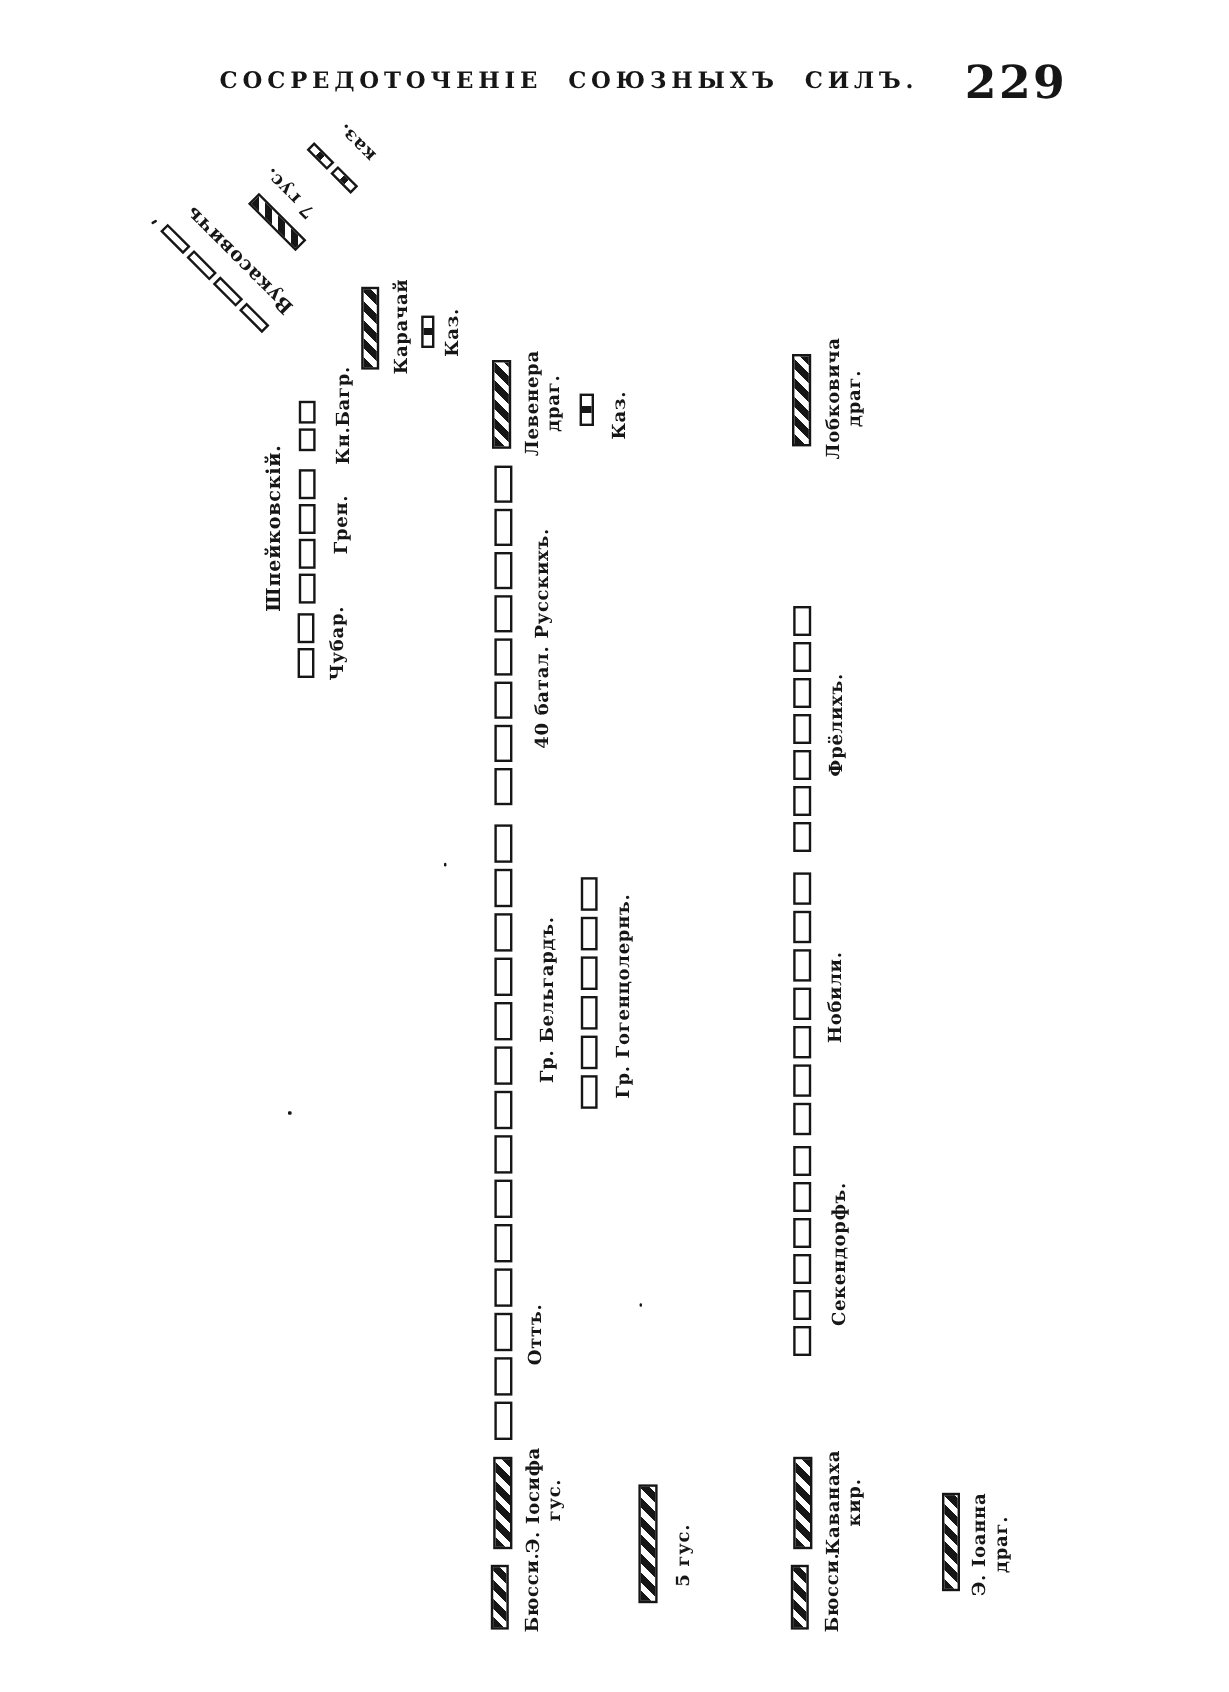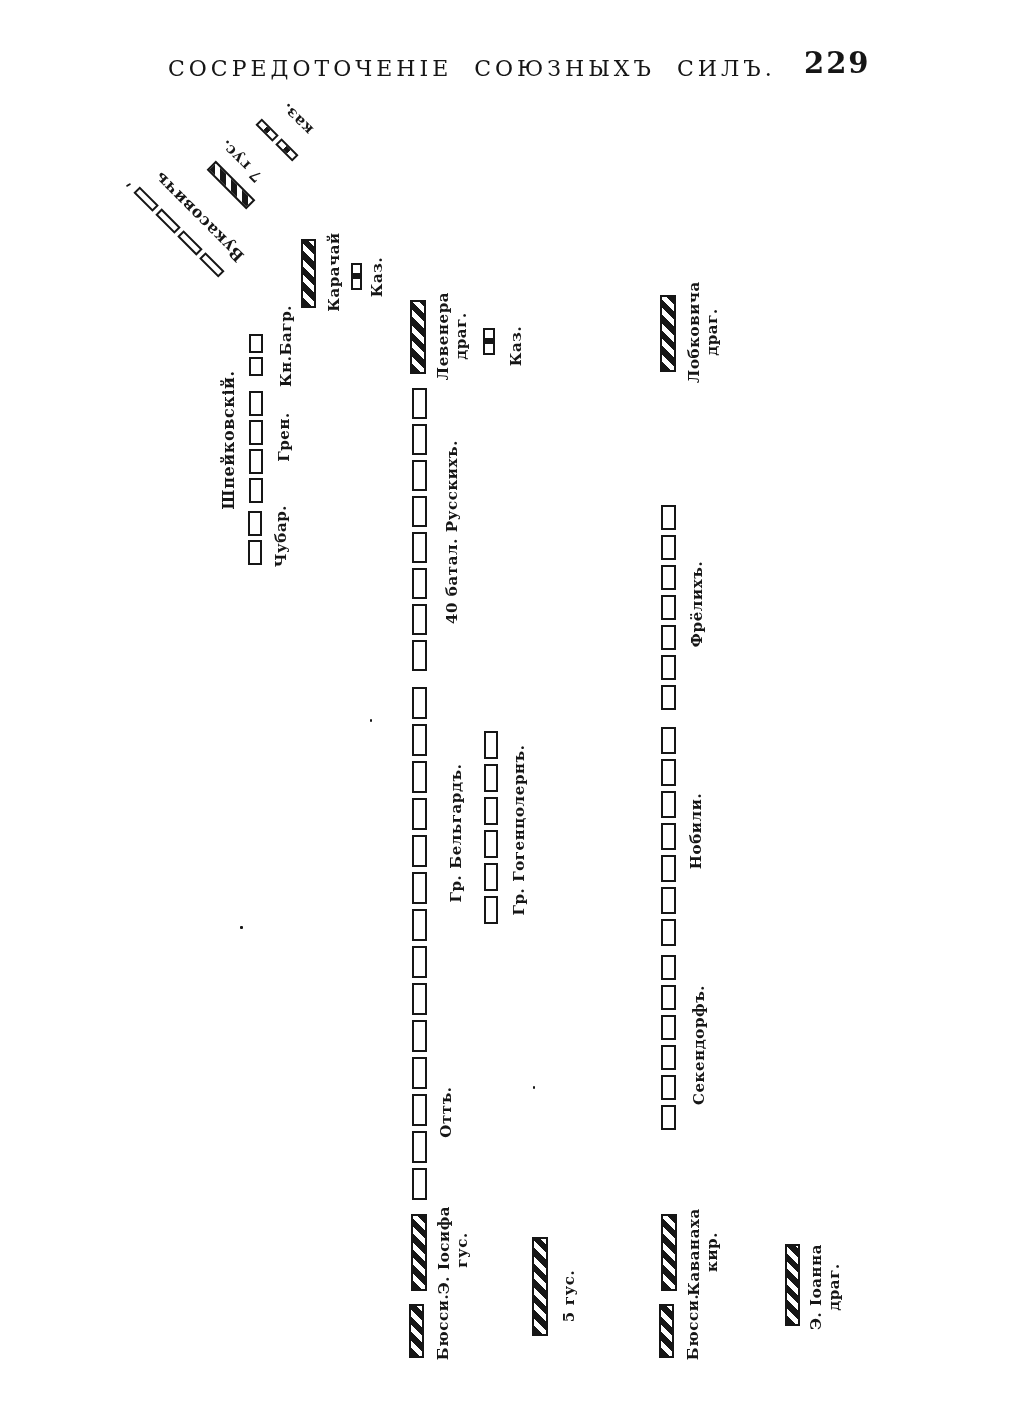--- a/index.html
+++ b/index.html
@@ -1,20 +1,20 @@
 <!DOCTYPE html>
 <html><head>
 <meta charset="utf-8">
 <style>
   html,body{margin:0;padding:0;background:#ffffff;}
   .page{position:relative;width:1024px;height:1410px;background:#ffffff;overflow:hidden;
         font-family:"DejaVu Serif", serif;color:#161616;}
-  .title{position:absolute;left:168px;top:56px;font-size:22px;font-weight:400;
+  .title{position:absolute;left:183px;top:56px;font-size:19px;font-weight:700;
          letter-spacing:4px;word-spacing:11px;white-space:nowrap;}
-  .pagenum{position:absolute;left:804px;top:46px;font-size:29px;font-weight:700;letter-spacing:2px;}
+  .pagenum{position:absolute;left:804px;top:46px;font-size:38px;font-weight:700;letter-spacing:2px;}
   .lbl{position:absolute;transform:translate(-50%,-50%) rotate(-90deg);
        font-weight:700;font-size:15px;white-space:nowrap;letter-spacing:0.6px;}
   .lbl2{text-align:center;line-height:1.2;}
   .dlbl{transform:translate(-50%,-50%) rotate(-135deg);}
   .big{font-size:16px;}
   .bars{position:absolute;display:flex;flex-direction:column;row-gap:var(--g,5px);}
   .bars .bar{flex:none;width:var(--w,15px);height:var(--h,30px);
              border:2px solid #161616;background:#fff;box-sizing:border-box;}
   .brow{position:absolute;display:flex;flex-direction:row;column-gap:4px;
         transform:translate(-50%,-50%) rotate(45deg);}

